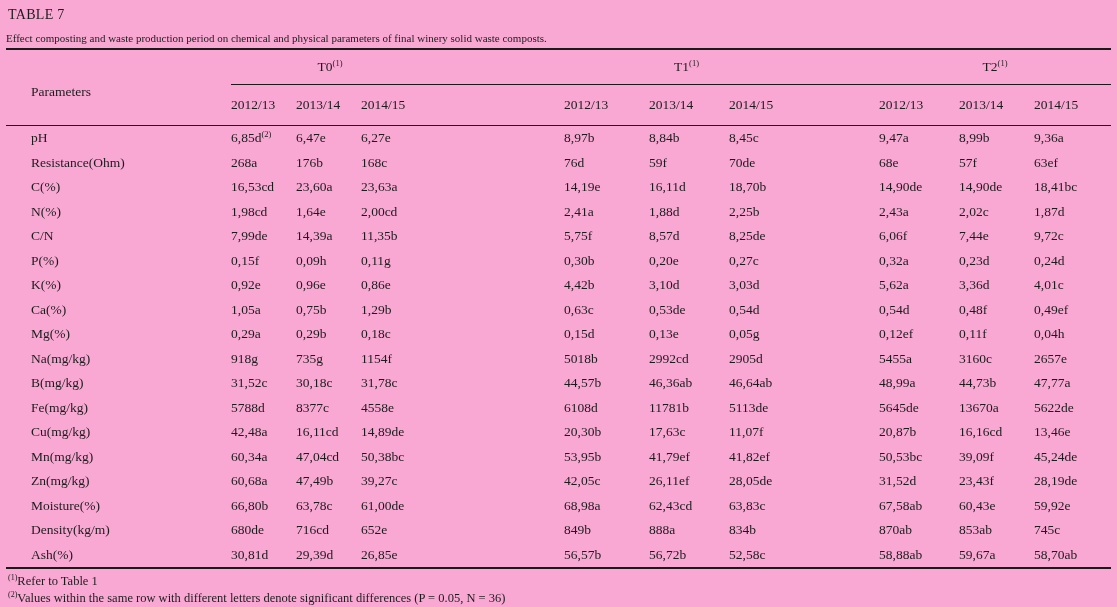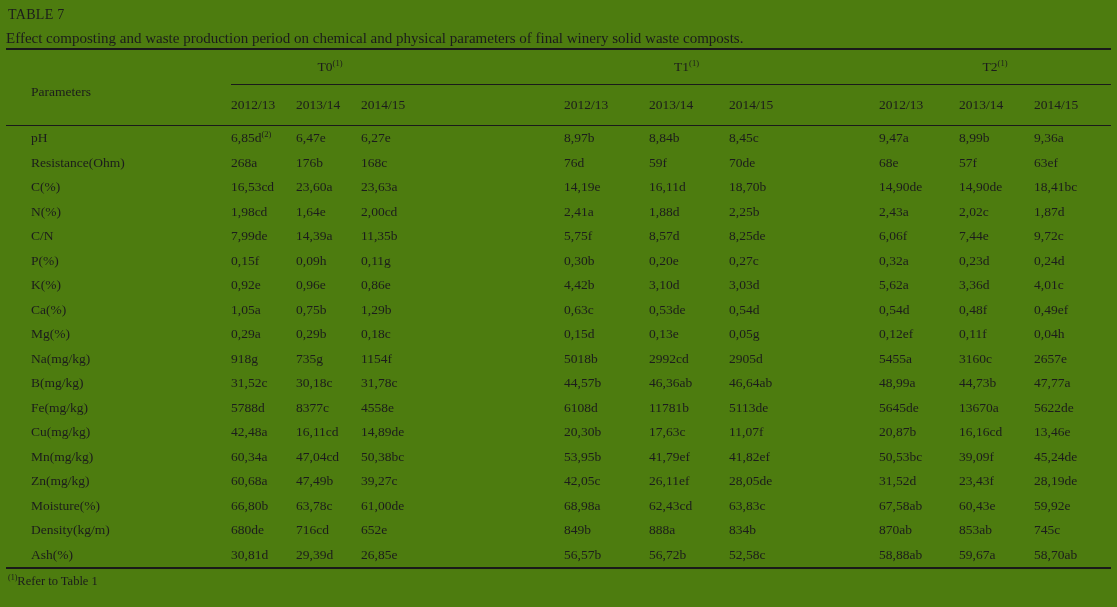--- a/index.html
+++ b/index.html
@@ -4,34 +4,34 @@
 <style>
   html, body { margin: 0; padding: 0; }
   body {
     font-family: "Liberation Serif", "DejaVu Serif", serif;
     background: #ffffff;
   }
   .page {
     position: relative;
     width: 1117px;
     height: 607px;
-    background: #4d7c0f;
+    background: #f9a8d4;
     color: #1c1c1c;
     overflow: hidden;
     box-sizing: border-box;
     padding: 6px 5px 8px 6px;
   }
   .table-label {
     font-size: 14px;
     line-height: 16px;
     margin: 1px 0 1px 2px;
     letter-spacing: 0.3px;
   }
   .caption {
-    font-size: 15px;
+    font-size: 11px;
     line-height: 16px;
     margin: 7px 0 2px 0;
   }
   table.data {
     border-collapse: collapse;
     table-layout: fixed;
     width: 1105px;
     border-top: 2px solid #1a1a1a;
     border-bottom: 2px solid #1a1a1a;
     font-size: 13.5px;
@@ -367,15 +367,16 @@
           <td></td>
           <td>58,88ab</td>
           <td>59,67a</td>
           <td>58,70ab</td>
         </tr>
       </tbody>
   </table>
 
   <div class="footnotes">
     <p class="footnote"><sup>(1)</sup><span>Refer to Table 1</span></p>
+    <p class="footnote"><sup>(2)</sup><span>Values within the same row with different letters denote significant differences (P = 0.05, N = 36)</span></p>
   </div>
 
 </div>
 
 </body></html>

